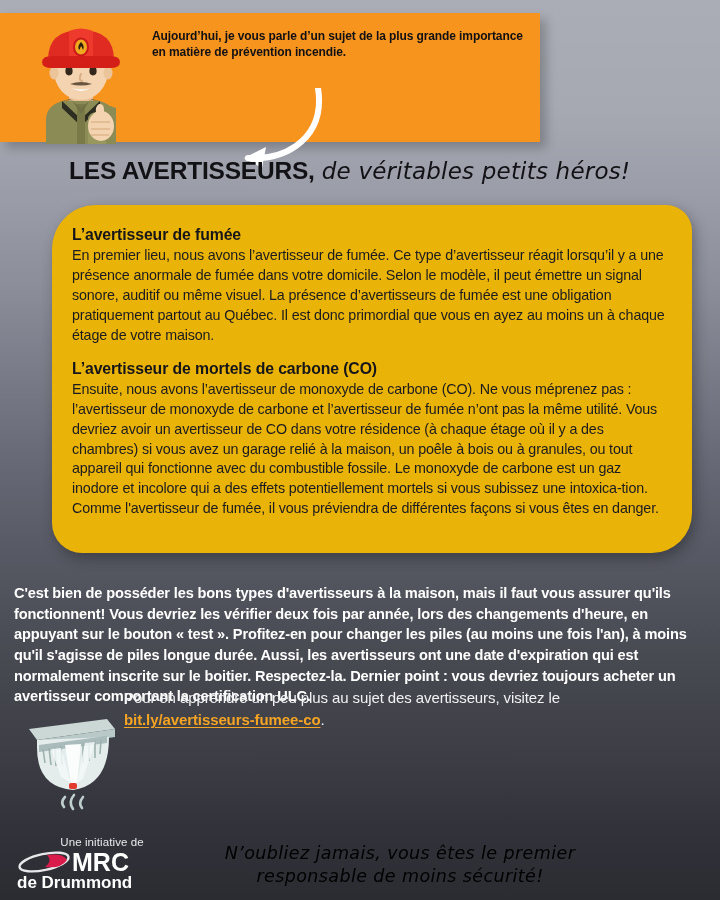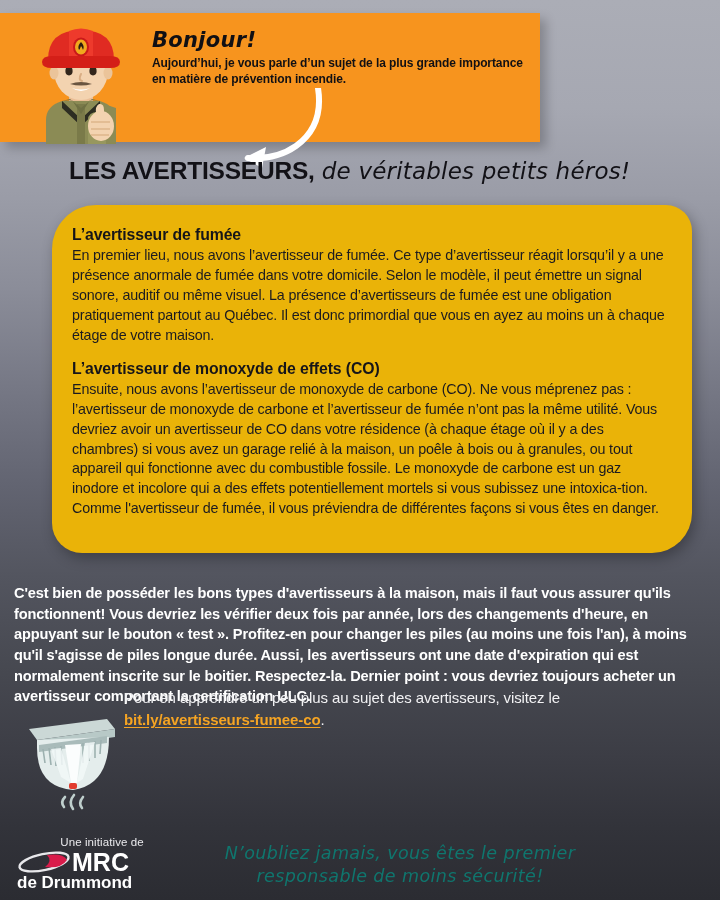--- a/index.html
+++ b/index.html
@@ -194,21 +194,21 @@
   .tagline {
     position: absolute;
     left: 180px;
     top: 842px;
     width: 440px;
     text-align: center;
     font-family: "DejaVu Sans", sans-serif;
     font-style: italic;
     font-size: 17.5px;
     line-height: 1.33;
-    color: #0f766e;
+    color: #000000;
     letter-spacing: 0.4px;
   }
 </style>
 </head>
 <body>
 
 <div class="banner"></div>
 
 <div class="firefighter">
   <svg viewBox="0 0 118 128" xmlns="http://www.w3.org/2000/svg">
@@ -251,21 +251,20 @@
 
     <ellipse cx="79" cy="110" rx="13" ry="15" fill="#F3D3B0"></ellipse>
     <path d="M74 98 Q73 90 77 88 Q82 87 82 94 L82 100 Z" fill="#F3D3B0"></path>
     <path d="M69 106 L88 106" stroke="#DFB88E" stroke-width="1.6"></path>
     <path d="M69 113 L88 113" stroke="#DFB88E" stroke-width="1.6"></path>
     <path d="M69 119 L87 119" stroke="#DFB88E" stroke-width="1.6"></path>
   </svg>
 </div>
 
 <div class="banner-text">
-  <div class="banner-hello">Bonjour!</div>
   <div class="banner-body">Aujourd’hui, je vous parle d’un sujet de la plus grande importance en matière de prévention incendie.</div>
 </div>
 
 <div class="arrow">
   <svg viewBox="0 0 140 82" xmlns="http://www.w3.org/2000/svg">
     <path d="M118 0 Q124 38 96 58 Q76 72 48 70" stroke="#FFFFFF" stroke-width="6" fill="none" stroke-linecap="round"></path>
     <path d="M44 70 L66 59 L62 80 Z" fill="#FFFFFF"></path>
   </svg>
 </div>
 
@@ -273,21 +272,21 @@
   <span class="title-bold">LES AVERTISSEURS,</span>
   <span class="title-script">de véritables petits héros!</span>
 </div>
 
 <div class="card">
   <div>
     <div class="card-h">L’avertisseur de fumée</div>
     <div class="card-p">En premier lieu, nous avons l’avertisseur de fumée. Ce type d’avertisseur réagit lorsqu’il y a une présence anormale de fumée dans votre domicile. Selon le modèle, il peut émettre un signal sonore, auditif ou même visuel. La présence d’avertisseurs de fumée est une obligation pratiquement partout au Québec. Il est donc primordial que vous en ayez au moins un à chaque étage de votre maison.</div>
   </div>
   <div class="card-block-2">
-    <div class="card-h">L’avertisseur de monoxyde de effets (CO)</div>
+    <div class="card-h">L’avertisseur de mortels de carbone (CO)</div>
     <div class="card-p">Ensuite, nous avons l’avertisseur de monoxyde de carbone (CO). Ne vous méprenez pas : l’avertisseur de monoxyde de carbone et l’avertisseur de fumée n’ont pas la même utilité. Vous devriez avoir un avertisseur de CO dans votre résidence (à chaque étage où il y a des chambres) si vous avez un garage relié à la maison, un poêle à bois ou à granules, ou tout appareil qui fonctionne avec du combustible fossile. Le monoxyde de carbone est un gaz inodore et incolore qui a des effets potentiellement mortels si vous subissez une intoxica-tion. Comme l'avertisseur de fumée, il vous préviendra de différentes façons si vous êtes en danger.</div>
   </div>
 </div>
 
 <div class="grey-para">C'est bien de posséder les bons types d'avertisseurs à la maison, mais il faut vous assurer qu'ils fonctionnent! Vous devriez les vérifier deux fois par année, lors des changements d'heure, en appuyant sur le bouton « test ». Profitez-en pour changer les piles (au moins une fois l'an), à moins qu'il s'agisse de piles longue durée. Aussi, les avertisseurs ont une date d'expiration qui est normalement inscrite sur le boitier. Respectez-la. Dernier point : vous devriez toujours acheter un avertisseur comportant la certification ULC.</div>
 
 <div class="detector">
   <svg viewBox="0 0 104 104" xmlns="http://www.w3.org/2000/svg">
 
     <path d="M8 22 L86 12 L94 22 L16 33 Z" fill="#CBD8D6"></path>

